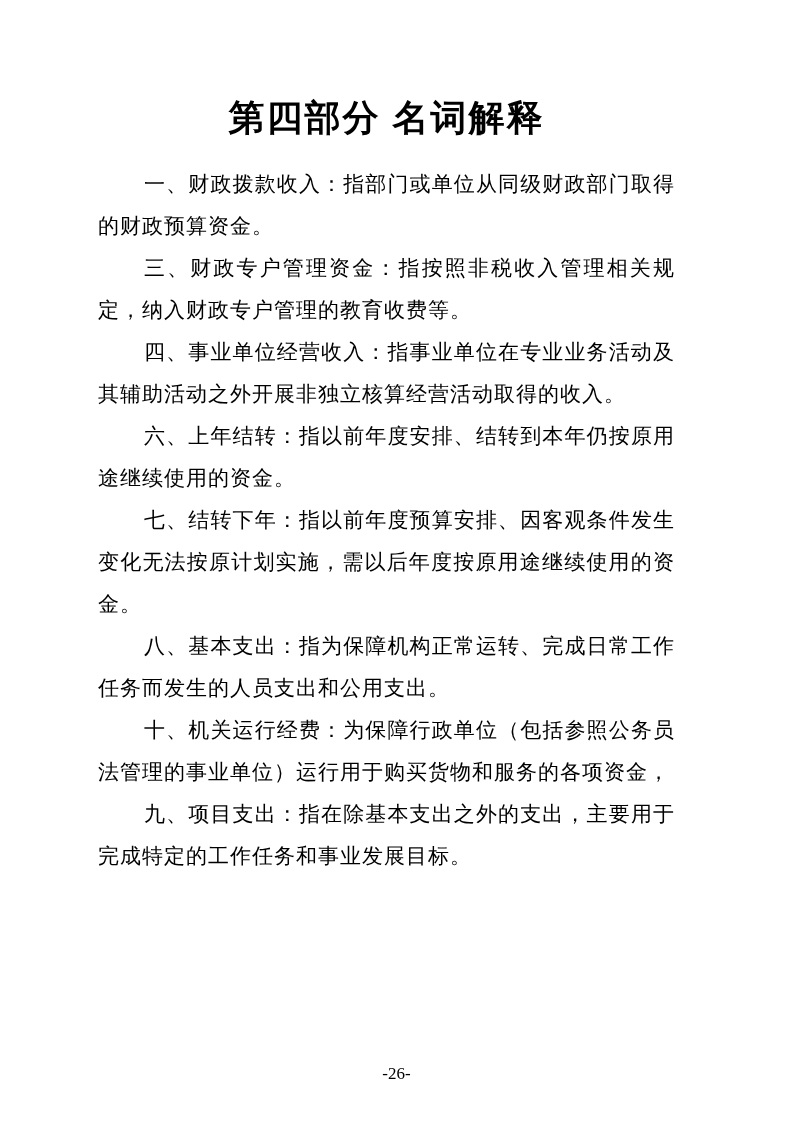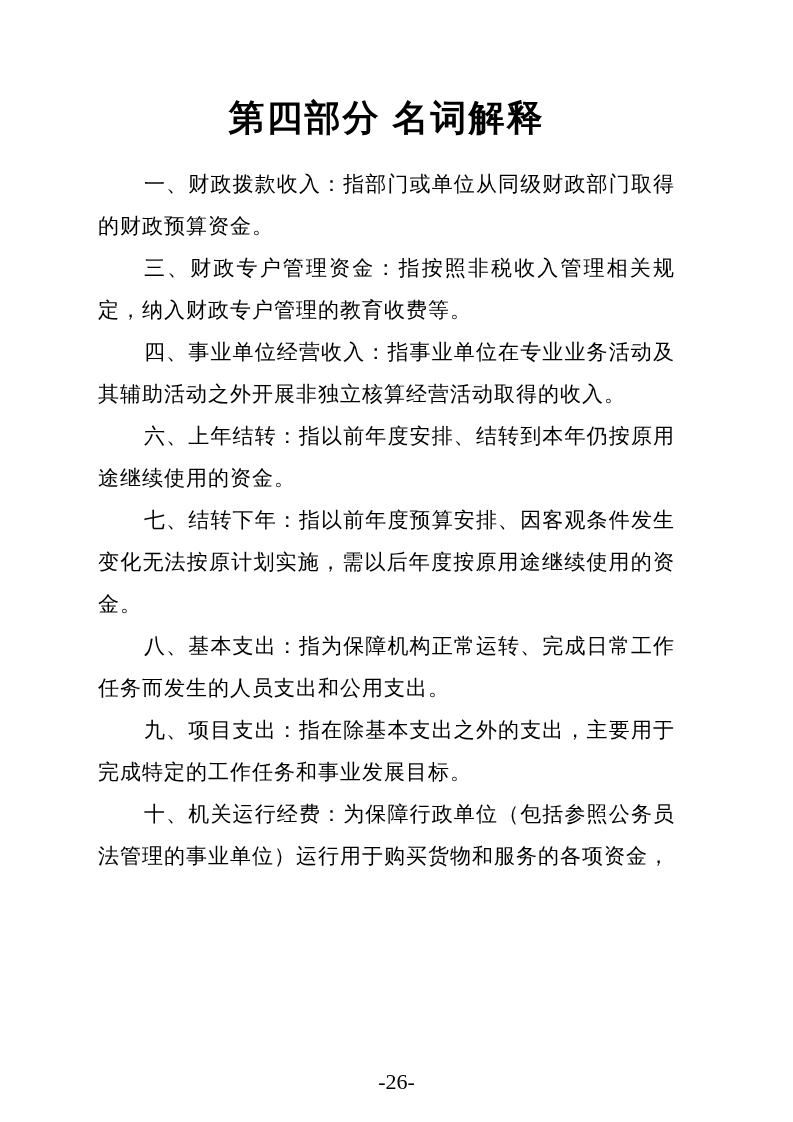--- a/index.html
+++ b/index.html
@@ -42,23 +42,23 @@
     font-weight: 400;
     font-family: "Liberation Sans", "DejaVu Sans", sans-serif;
   }
   .definition {
     font-weight: 400;
   }
   .page-number {
     position: absolute;
     left: 0;
     right: 0;
-    bottom: 30px;
+    bottom: 38px;
     text-align: center;
-    font-size: 22px;
+    font-size: 17px;
     line-height: 20px;
     letter-spacing: 0;
     font-family: "Liberation Serif", "DejaVu Serif", serif;
   }
 </style>
 </head>
 <body>
 
 <div class="page">
 
@@ -71,19 +71,19 @@
 
   <p class="para"><span class="term">四、事业单位经营收入：</span><span class="definition">指事业单位在专业业务活动及其辅助活动之外开展非独立核算经营活动取得的收入。</span></p>
 
 
   <p class="para"><span class="term">六、上年结转：</span><span class="definition">指以前年度安排、结转到本年仍按原用途继续使用的资金。</span></p>
 
   <p class="para"><span class="term">七、结转下年：</span><span class="definition">指以前年度预算安排、因客观条件发生变化无法按原计划实施，需以后年度按原用途继续使用的资金。</span></p>
 
   <p class="para"><span class="term">八、基本支出：</span><span class="definition">指为保障机构正常运转、完成日常工作任务而发生的人员支出和公用支出。</span></p>
 
+  <p class="para"><span class="term">十、机关运行经费：</span><span class="definition">为保障行政单位（包括参照公务员法管理的事业单位）运行用于购买货物和服务的各项资金，</span></p>
+
   <p class="para"><span class="term">九、项目支出：</span><span class="definition">指在除基本支出之外的支出，主要用于完成特定的工作任务和事业发展目标。</span></p>
-
-  <p class="para"><span class="term">十、机关运行经费：</span><span class="definition">为保障行政单位（包括参照公务员法管理的事业单位）运行用于购买货物和服务的各项资金，</span></p>
 
   <div class="page-number">-26-</div>
 
 </div>
 
 </body></html>

